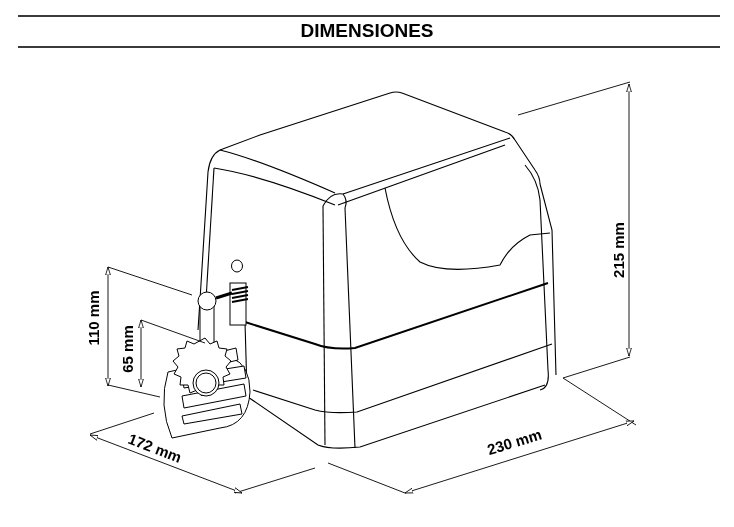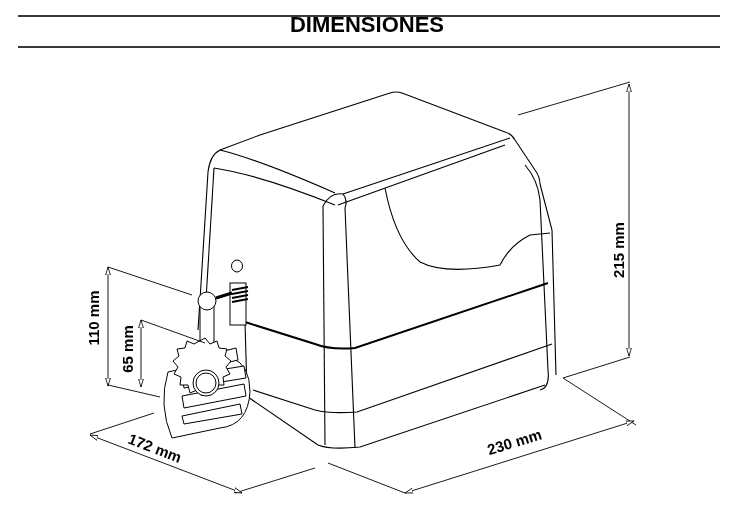--- a/index.html
+++ b/index.html
@@ -1,20 +1,20 @@
 <!DOCTYPE html>
 <html><head>
 <meta charset="utf-8">
 <style>
   html, body { margin:0; padding:0; background:#ffffff; }
   body { width:734px; height:527px; overflow:hidden; position:relative; font-family:"Liberation Sans", sans-serif; }
   .rule { position:absolute; left:18px; width:702px; height:2px; background:#3a3a3a; }
   .rule.top { top:15px; }
   .rule.bottom { top:46px; }
-  .title { position:absolute; top:12px; left:0; width:734px; text-align:center; font-weight:bold; font-size:22px; color:#000; letter-spacing:0px; }
+  .title { position:absolute; top:20px; left:0; width:734px; text-align:center; font-weight:bold; font-size:19px; color:#000; letter-spacing:0px; }
   svg { position:absolute; left:0; top:0; }
   .lbl { font-family:"Liberation Sans", sans-serif; font-weight:bold; font-size:15px; fill:#000; }
 </style>
 </head>
 <body>
 
 <div class="rule top"></div>
 <div class="title">DIMENSIONES</div>
 <div class="rule bottom"></div>
 

